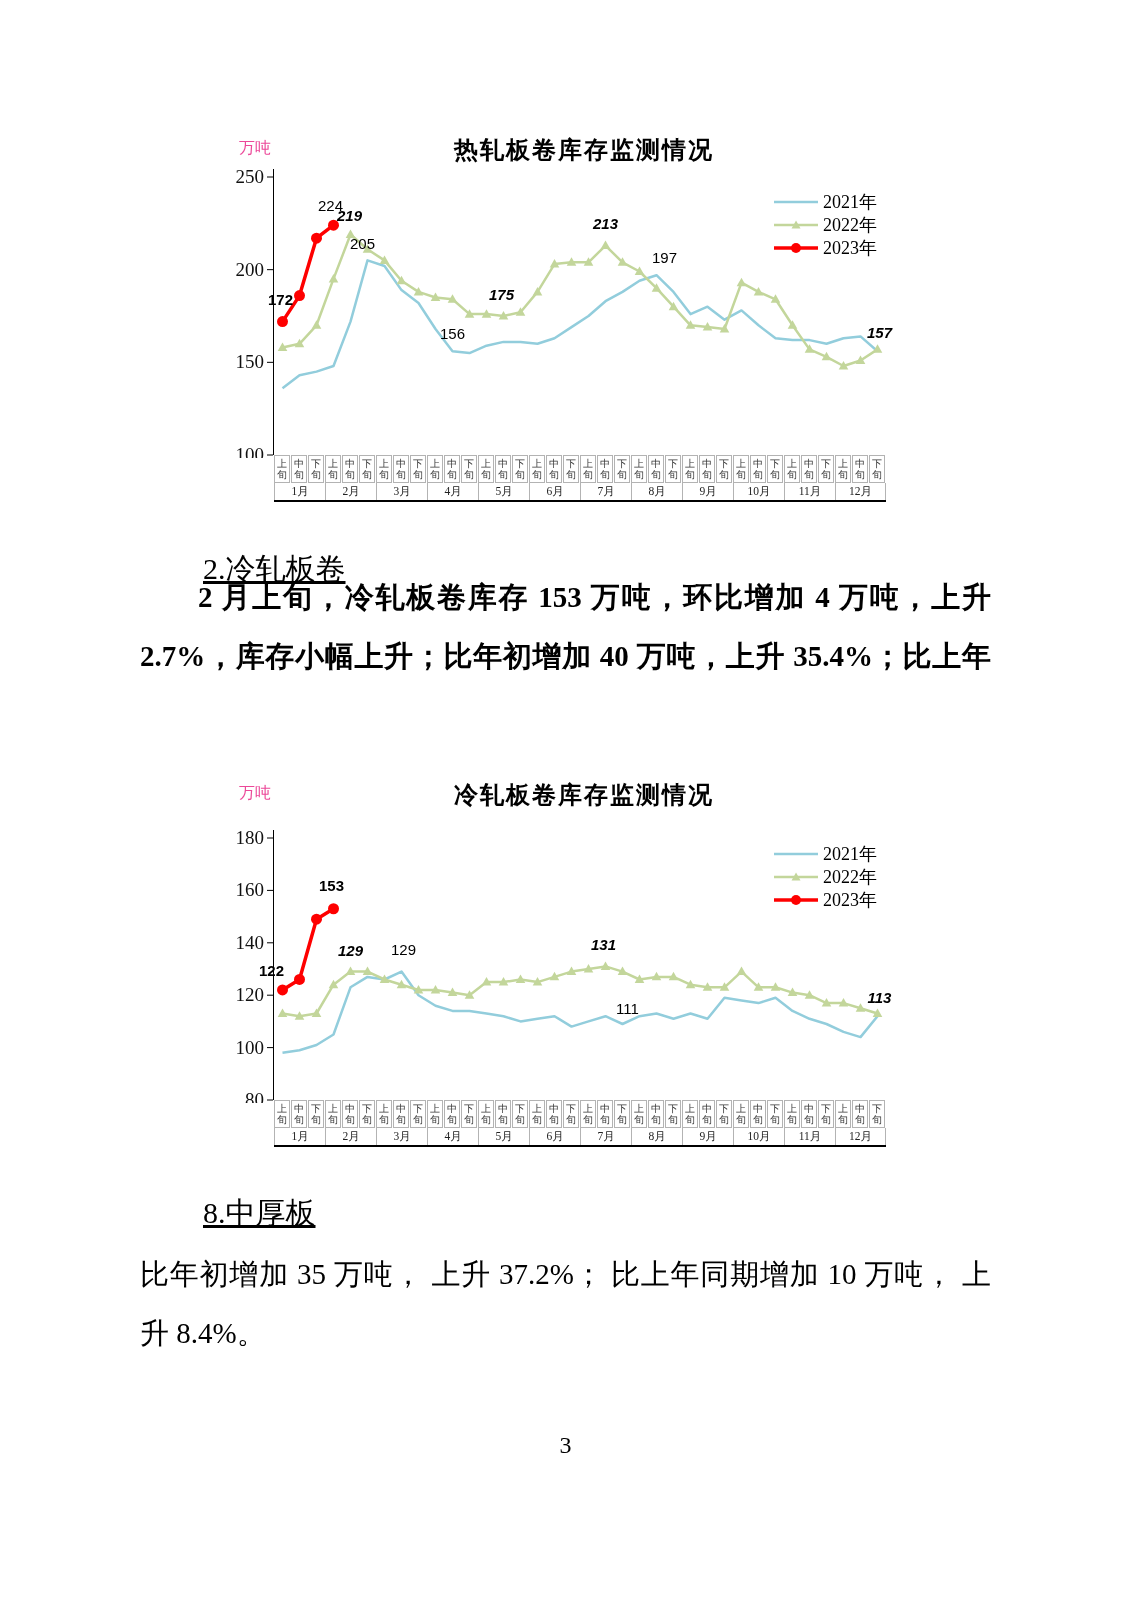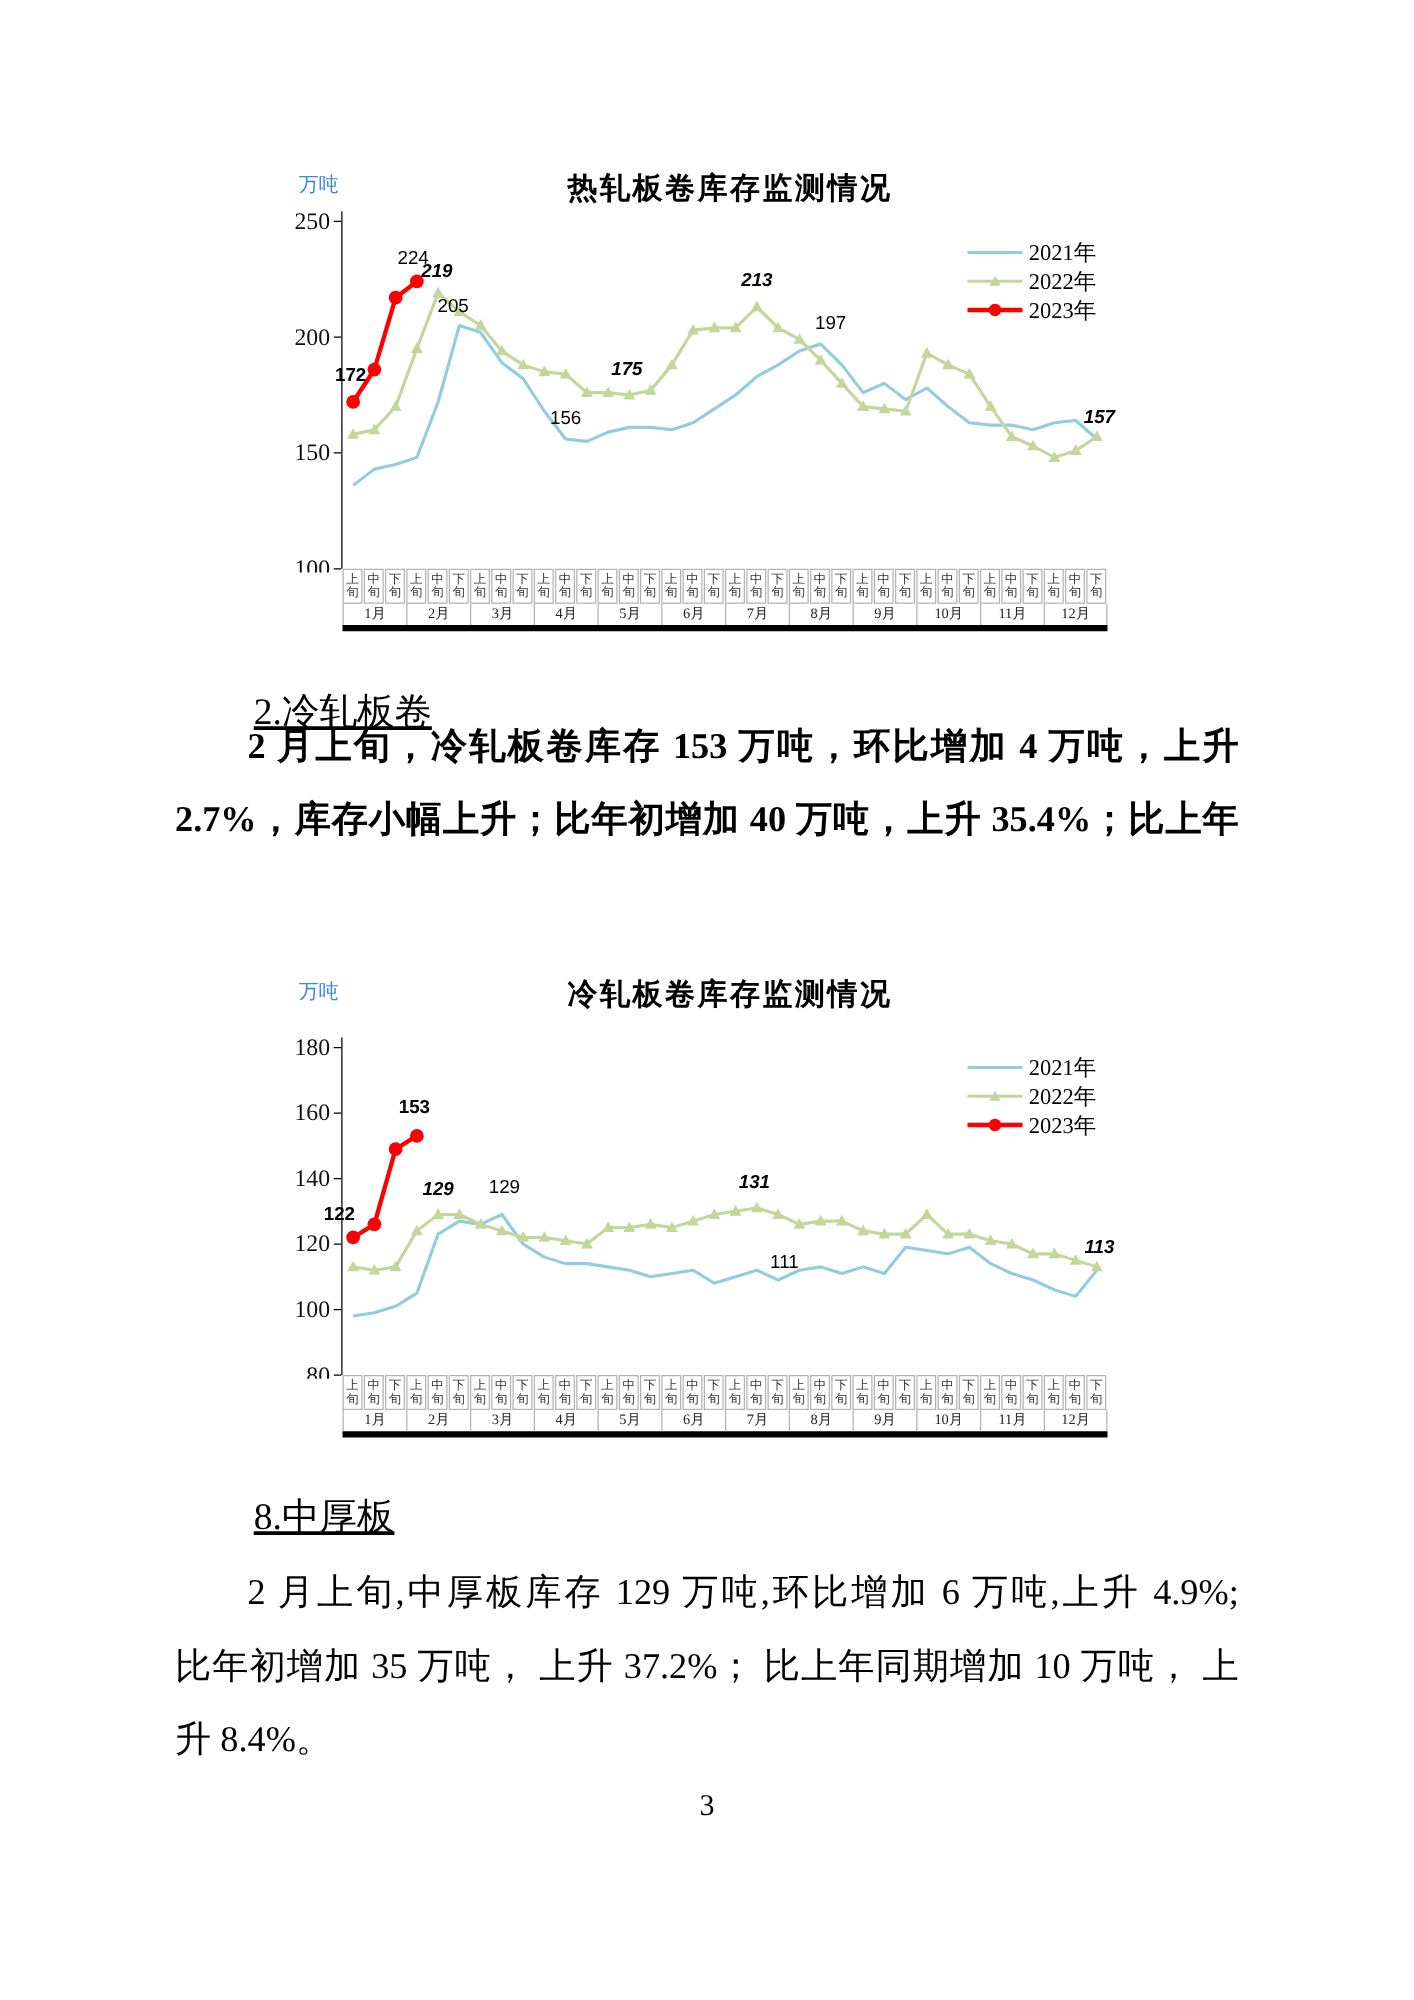--- a/index.html
+++ b/index.html
@@ -5,35 +5,35 @@
   html,body{margin:0;padding:0;background:#fff;}
   .page{position:relative;width:1131px;height:1600px;background:#fff;overflow:hidden;
         font-family:"Liberation Serif","DejaVu Serif",serif;color:#000;}
 
   
   .chart{position:absolute;left:233px;width:682px;height:380px;}
   #chart-0{top:128px;}
   #chart-1{top:773px;}
   .chart-title{position:absolute;left:40px;right:20px;top:6px;text-align:center;
                font-size:24px;font-weight:bold;letter-spacing:2px;}
-  .unit{position:absolute;left:6px;top:10px;font-size:16px;color:#3b82f6;}
+  .unit{position:absolute;left:6px;top:10px;font-size:16px;color:#ec4899;}
   svg.plot{position:absolute;left:0;top:0;}
   .legend{position:absolute;left:540px;width:140px;}
   #chart-0 .legend{top:62px;}
   #chart-1 .legend{top:69px;}
   .lrow{display:flex;align-items:center;height:23px;}
   .lrow span{font-size:18px;margin-left:4px;white-space:nowrap;}
 
   
   .xaxis{position:absolute;left:41px;top:327px;width:612px;}
   .xrow1{display:flex;gap:1px;}
   .pcell{box-sizing:border-box;width:16px;height:28px;border:1px solid #b3b3b3;
          display:flex;flex-direction:column;align-items:center;justify-content:center;
          font-size:10px;line-height:11px;color:#333;background:#fff;}
-  .xrow2{display:flex;border-bottom:5px solid #000000;font-family:Liberation Serif, serif;}
+  .xrow2{display:flex;border-bottom:2px solid #000000;font-family:Liberation Serif, serif;}
   .mcell{box-sizing:border-box;width:51px;height:17px;border-left:1px solid #b3b3b3;
          text-align:center;font-size:11.5px;line-height:16px;color:#222;}
   .mcell:last-child{border-right:1px solid #b3b3b3;}
 
   
   .heading{position:absolute;left:203px;margin:0;font-size:30px;font-weight:normal;text-decoration:underline;}
   #heading-0{top:549px;}
   #heading-1{top:1193px;}
   .para{position:absolute;left:140px;width:851px;font-size:29px;}
   #para-0{top:568px;font-weight:bold;}
@@ -555,19 +555,18 @@
           <div class="mcell">9月</div>
           <div class="mcell">10月</div>
           <div class="mcell">11月</div>
           <div class="mcell">12月</div>
         </div>
       </div>
   </section>
 
   <h2 class="heading" id="heading-1">8.中厚板</h2>
   <div class="para" id="para-1">
-      <div class="pline indent">2 月上旬,中厚板库存 129 万吨,环比增加 6 万吨,上升 4.9%;</div>
       <div class="pline">比年初增加 35 万吨， 上升 37.2%； 比上年同期增加 10 万吨， 上</div>
       <div class="pline last">升 8.4%。</div>
     </div>
 
   <div class="pagenum">3</div>
 </div>
 
 </body></html>

